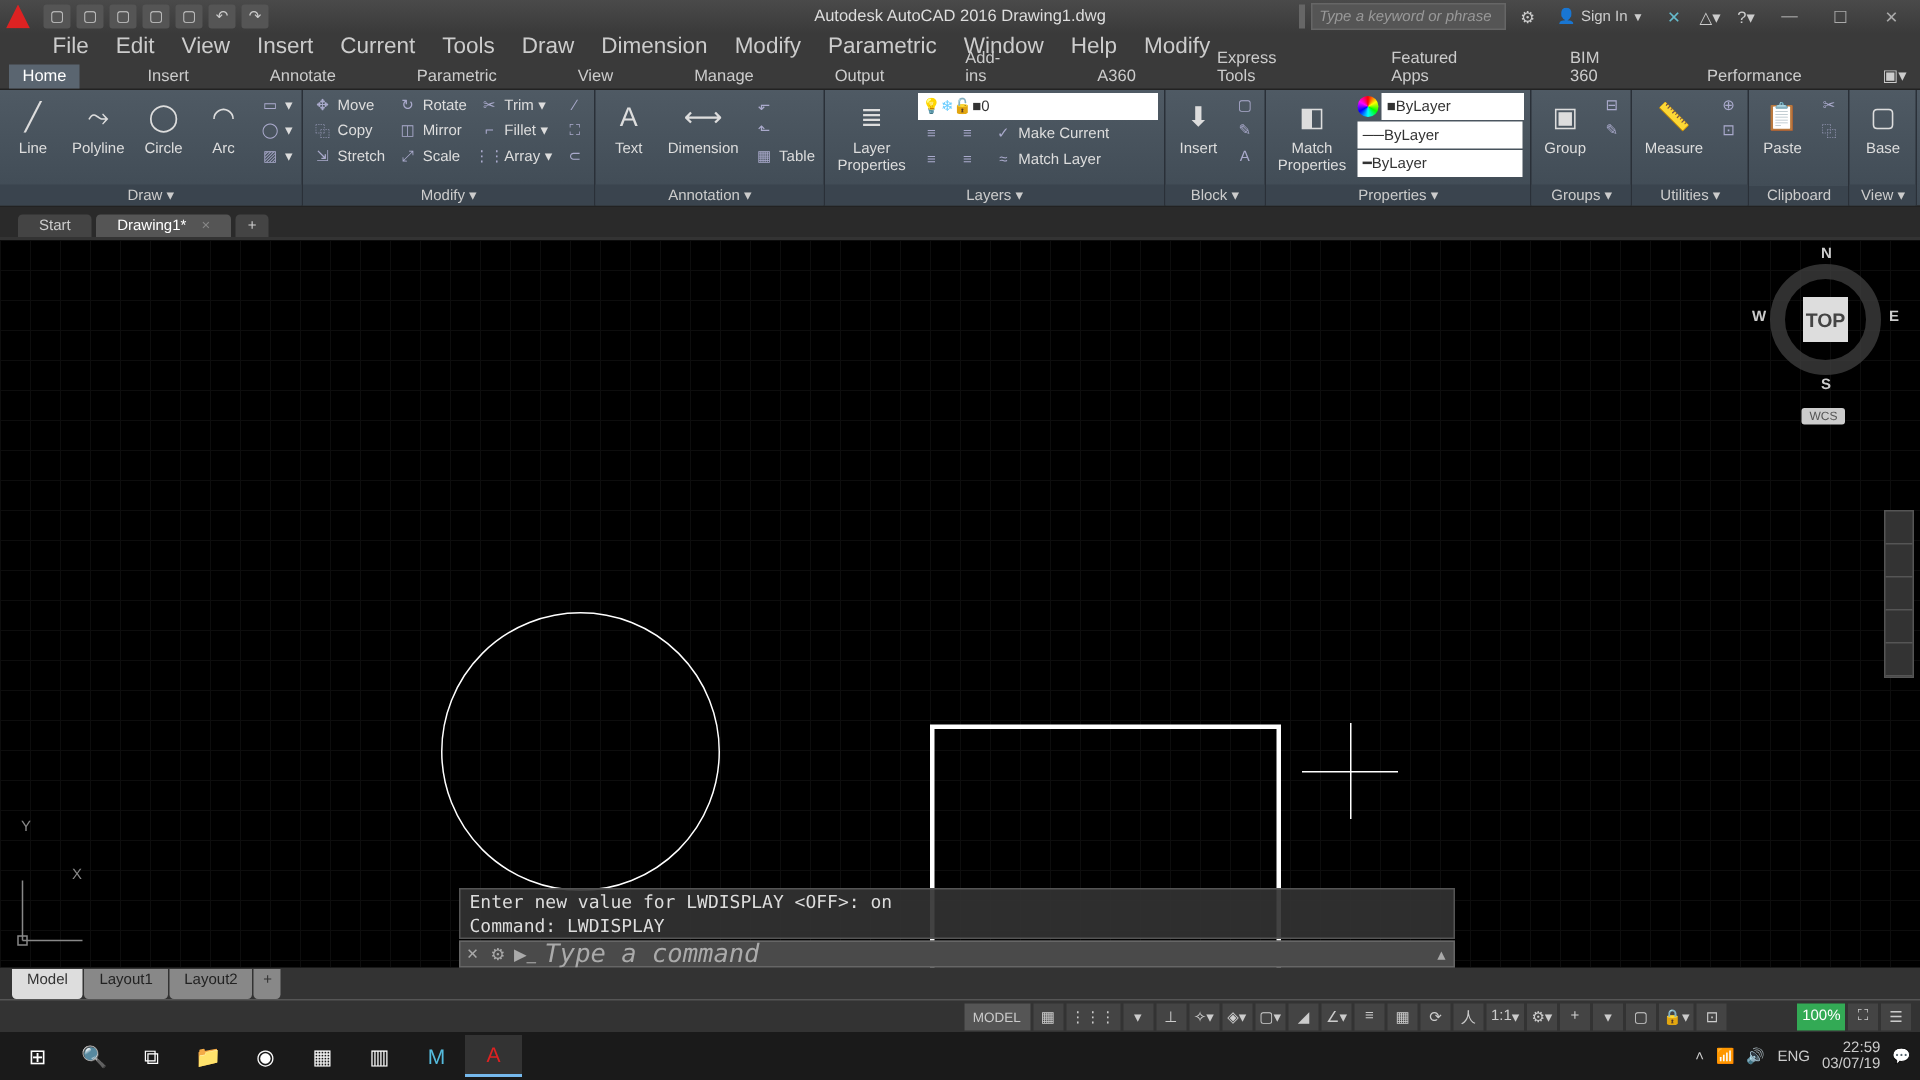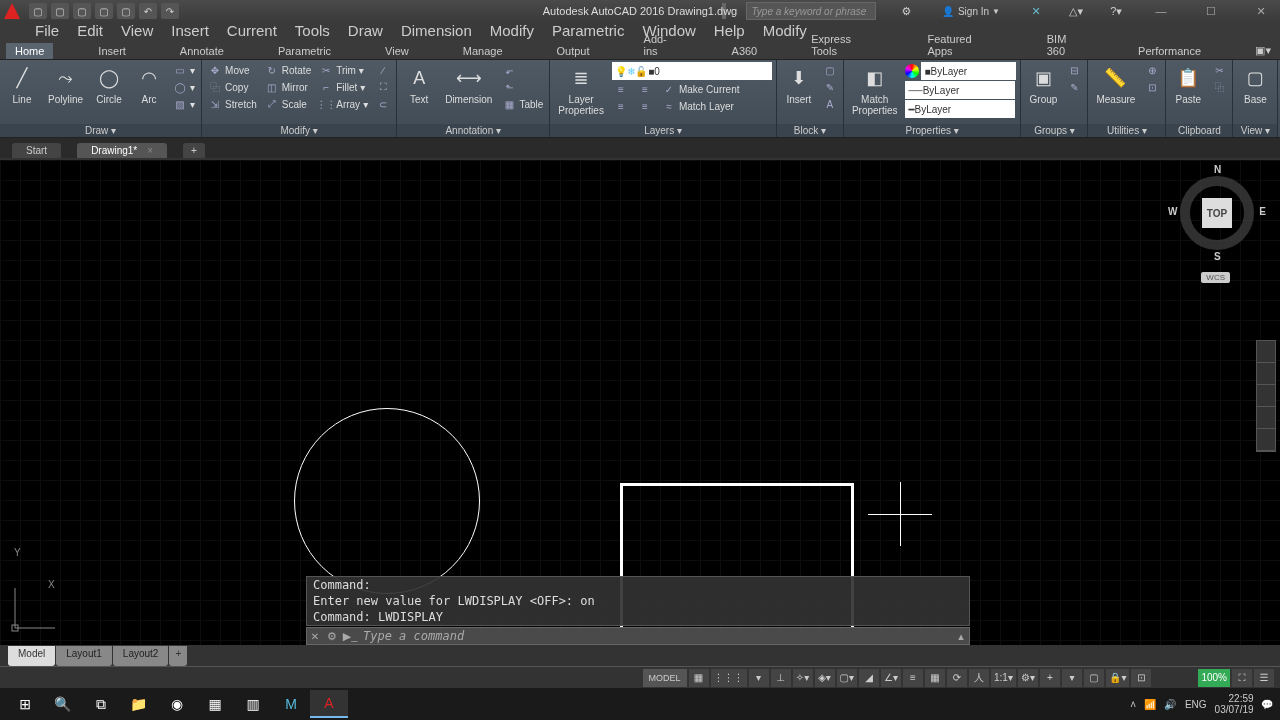--- a/index.html
+++ b/index.html
@@ -5,21 +5,21 @@
 * { margin: 0; padding: 0; box-sizing: border-box; font-family: "Segoe UI", Arial, sans-serif; }
 body { width: 1280px; height: 720px; background: #333; overflow: hidden; position: relative; color: #ccc; font-size: 11px; }
 
 
 .titlebar { height: 22px; background: linear-gradient(#4a4a4a,#3a3a3a); display: flex; align-items: center; position: relative; }
 .tb-left { display: flex; align-items: center; gap: 3px; padding-left: 4px; }
 .logo { width: 16px; height: 16px; background: #d22; clip-path: polygon(50% 0,100% 100%,0 100%); }
 .qat { display: flex; gap: 4px; margin-left: 6px; }
 .qat-btn { width: 18px; height: 16px; background: #555; border-radius: 2px; display: flex; align-items: center; justify-content: center; font-size: 10px; color: #ccc; cursor: pointer; }
 .tb-title { position: absolute; left: 50%; transform: translateX(-50%); font-size: 11px; color: #ddd; }
-.tb-right { margin-left: auto; display: flex; align-items: center; gap: 20px; padding-right: 4px; }
+.tb-right { margin-left: auto; display: flex; align-items: center; gap: 4px; padding-right: 4px; }
 .search-box { width: 130px; height: 18px; background: #555; border: 1px solid #666; padding: 0 4px; font-style: italic; color: #999; display: flex; align-items: center; font-size: 10px; }
 .tb-icon { width: 20px; height: 18px; display: flex; align-items: center; justify-content: center; color: #ccc; font-size: 11px; cursor: pointer; }
 .signin { padding: 0 6px; display: flex; align-items: center; gap: 3px; font-size: 10px; }
 .win-btn { width: 30px; height: 18px; display: flex; align-items: center; justify-content: center; color: #aaa; font-size: 11px; }
 
 
 .menubar { height: 18px; background: #3a3a3a; display: flex; padding-left: 26px; }
 .menubar span { padding: 0 9px; color: #ccc; font-size: 15px; line-height: 18px; cursor: pointer; }
 
 
@@ -35,21 +35,21 @@
 .big-btn { display: flex; flex-direction: column; align-items: center; gap: 2px; padding: 2px 4px; cursor: pointer; }
 .big-btn .icon { width: 28px; height: 28px; display: flex; align-items: center; justify-content: center; font-size: 18px; color: #ddd; }
 .big-btn .lbl, .big-btn span[data-bind] { font-size: 10px; color: #ddd; }
 .small-row { display: flex; align-items: center; gap: 3px; padding: 1px 2px; cursor: pointer; font-size: 10px; color: #ddd; }
 .small-row .ic { width: 14px; height: 14px; display: flex; align-items: center; justify-content: center; color: #aac; }
 .colstack { display: flex; flex-direction: column; gap: 1px; }
 .dd { width: 95px; height: 18px; background: #fff; color: #333; display: flex; align-items: center; padding: 0 3px; font-size: 10px; }
 .dd-wide { width: 160px; }
 
 
-.filetabs { height: 20px; background: #2a2a2a; display: flex; align-items: end; padding-left: 12px; gap: 16px; }
+.filetabs { height: 20px; background: #2a2a2a; display: flex; align-items: end; padding-left: 12px; gap: 3px; }
 .ftab { padding: 2px 14px; background: #444; color: #ccc; font-size: 10px; border-radius: 3px 3px 0 0; cursor: pointer; position: relative; }
 .ftab.active { background: #555; color: #fff; }
 .ftab .close { margin-left: 10px; color: #888; }
 .ftab.plus { padding: 2px 8px; }
 
 
 .canvas { position: absolute; top: 160px; left: 0; right: 0; bottom: 75px; background: #000; overflow: hidden; }
 .grid { position: absolute; inset: 0; background-image: linear-gradient(#1a1a1a 1px,transparent 1px),linear-gradient(90deg,#1a1a1a 1px,transparent 1px); background-size: 20px 20px; opacity: .5; }
 .circle-shape { position: absolute; left: 294px; top: 248px; width: 186px; height: 186px; border: 1px solid #fff; border-radius: 50%; }
 .rect-shape { position: absolute; left: 620px; top: 323px; width: 234px; height: 172px; border: 3px solid #fff; }
@@ -57,36 +57,36 @@
 .crosshair::before { content: ''; position: absolute; left: -32px; top: 0; width: 64px; height: 1px; background: #fff; }
 .crosshair::after { content: ''; position: absolute; left: 0; top: -32px; width: 1px; height: 64px; background: #fff; }
 .ucs { position: absolute; left: 10px; bottom: 10px; color: #888; font-size: 10px; }
 .ucs .y { position: absolute; left: 4px; top: -36px; }
 .ucs .x { position: absolute; left: 38px; top: -4px; }
 .ucs svg { overflow: visible; }
 
 
 .viewcube { position: absolute; right: 18px; top: 8px; width: 90px; height: 90px; }
 .viewcube .ring { position: absolute; left: 8px; top: 8px; width: 74px; height: 74px; border: 10px solid #444; border-radius: 50%; opacity: .7; }
-.viewcube .cube { position: absolute; left: 30px; top: 30px; width: 30px; height: 30px; background: #ddd; display: flex; align-items: center; justify-content: center; font-size: 10px; color: #444; font-weight: bold; }
+.viewcube .cube { position: absolute; left: 30px; top: 30px; width: 30px; height: 30px; background: #ddd; display: flex; align-items: center; justify-content: center; font-size: 13px; color: #444; font-weight: bold; }
 .vc-label { position: absolute; color: #ccc; font-size: 10px; font-weight: bold; }
 .wcs-badge { position: absolute; right: 50px; top: 112px; background: #ccc; color: #555; font-size: 8px; padding: 1px 5px; border-radius: 2px;}
 
 
 .navtb { position: absolute; right: 4px; top: 180px; width: 20px; background: #333; border: 1px solid #555; }
 .navtb div { height: 22px; border-bottom: 1px solid #555; }
 
 
 .cmdwin { position: absolute; left: 306px; bottom: 75px; width: 664px; }
 .cmd-hist { background: rgba(50,50,50,.92); border: 1px solid #555; }
 .cmd-line { padding: 1px 6px; font-family: Consolas, monospace; font-size: 12px; color: #ddd; }
 .cmd-input-row { display: flex; align-items: center; background: #4a4a4a; border: 1px solid #666; margin-top: 1px; height: 18px; }
 .cmd-x { width: 16px; text-align: center; color: #aaa; cursor: pointer; font-size: 10px;}
 .cmd-ic { width: 18px; text-align: center; color: #aaa; }
-.cmd-input { flex: 1; font-style: italic; color: #aaa; font-family: Consolas, monospace; font-size: 12px; padding-left: 4px; }
+.cmd-input { flex: 1; font-style: italic; color: #aaa; font-family: Consolas, monospace; font-size: 17px; padding-left: 4px; }
 .cmd-arrow { width: 16px; text-align: center; color: #aaa; }
 
 
 .modeltabs { position: absolute; left: 8px; bottom: 54px; height: 20px; display: flex; gap: 1px; }
 .mtab { background: #ddd; color: #333; padding: 2px 10px; font-size: 10px; border-radius: 0 0 3px 3px; cursor: pointer; }
 .mtab.inactive { background: #888; color: #222; }
 .mtab.plus { background: #888; padding: 2px 6px; }
 
 
 .statusbar { position: absolute; left: 0; right: 0; bottom: 32px; height: 22px; background: #333; border-top: 1px solid #555; display: flex; align-items: center; justify-content: flex-end; padding-right: 6px; gap: 2px; }
@@ -453,21 +453,20 @@
     <div></div>
     <div></div>
     <div></div>
     <div></div>
     <div></div>
   </div>
 </div>
 
 <div class="cmdwin">
   <div class="cmd-hist">
-    <div class="cmd-line" data-bind="cmd.l1">Command:</div>
     <div class="cmd-line" data-bind="cmd.l3">Enter new value for LWDISPLAY &lt;OFF&gt;: on</div>
     <div class="cmd-line" data-bind="cmd.l2">Command: LWDISPLAY</div>
   </div>
   <div class="cmd-input-row">
     <span class="cmd-x">✕</span>
     <span class="cmd-ic">⚙</span>
     <span class="cmd-ic">▶_</span>
     <div class="cmd-input" data-bind="cmd.placeholder">Type a command</div>
     <span class="cmd-arrow">▴</span>
   </div>

